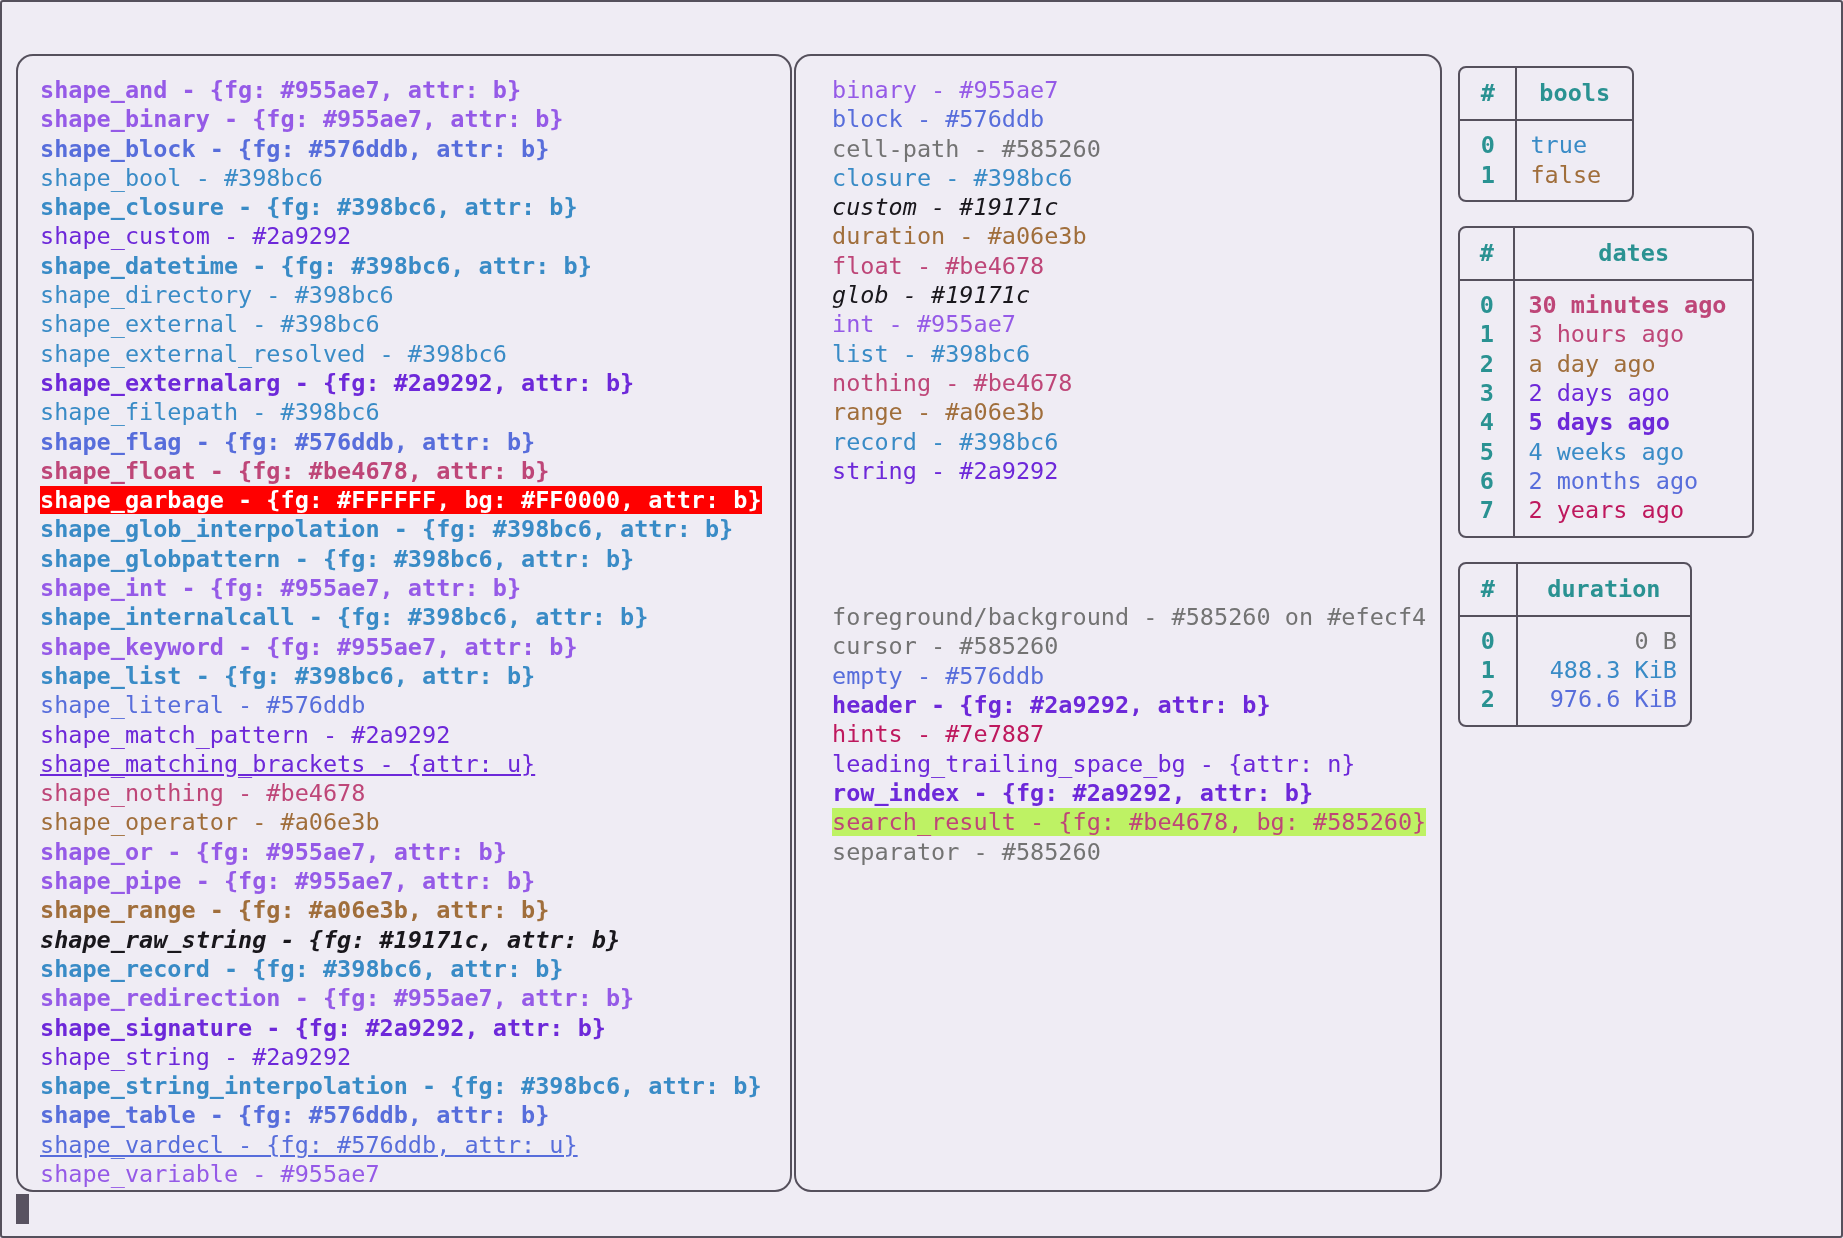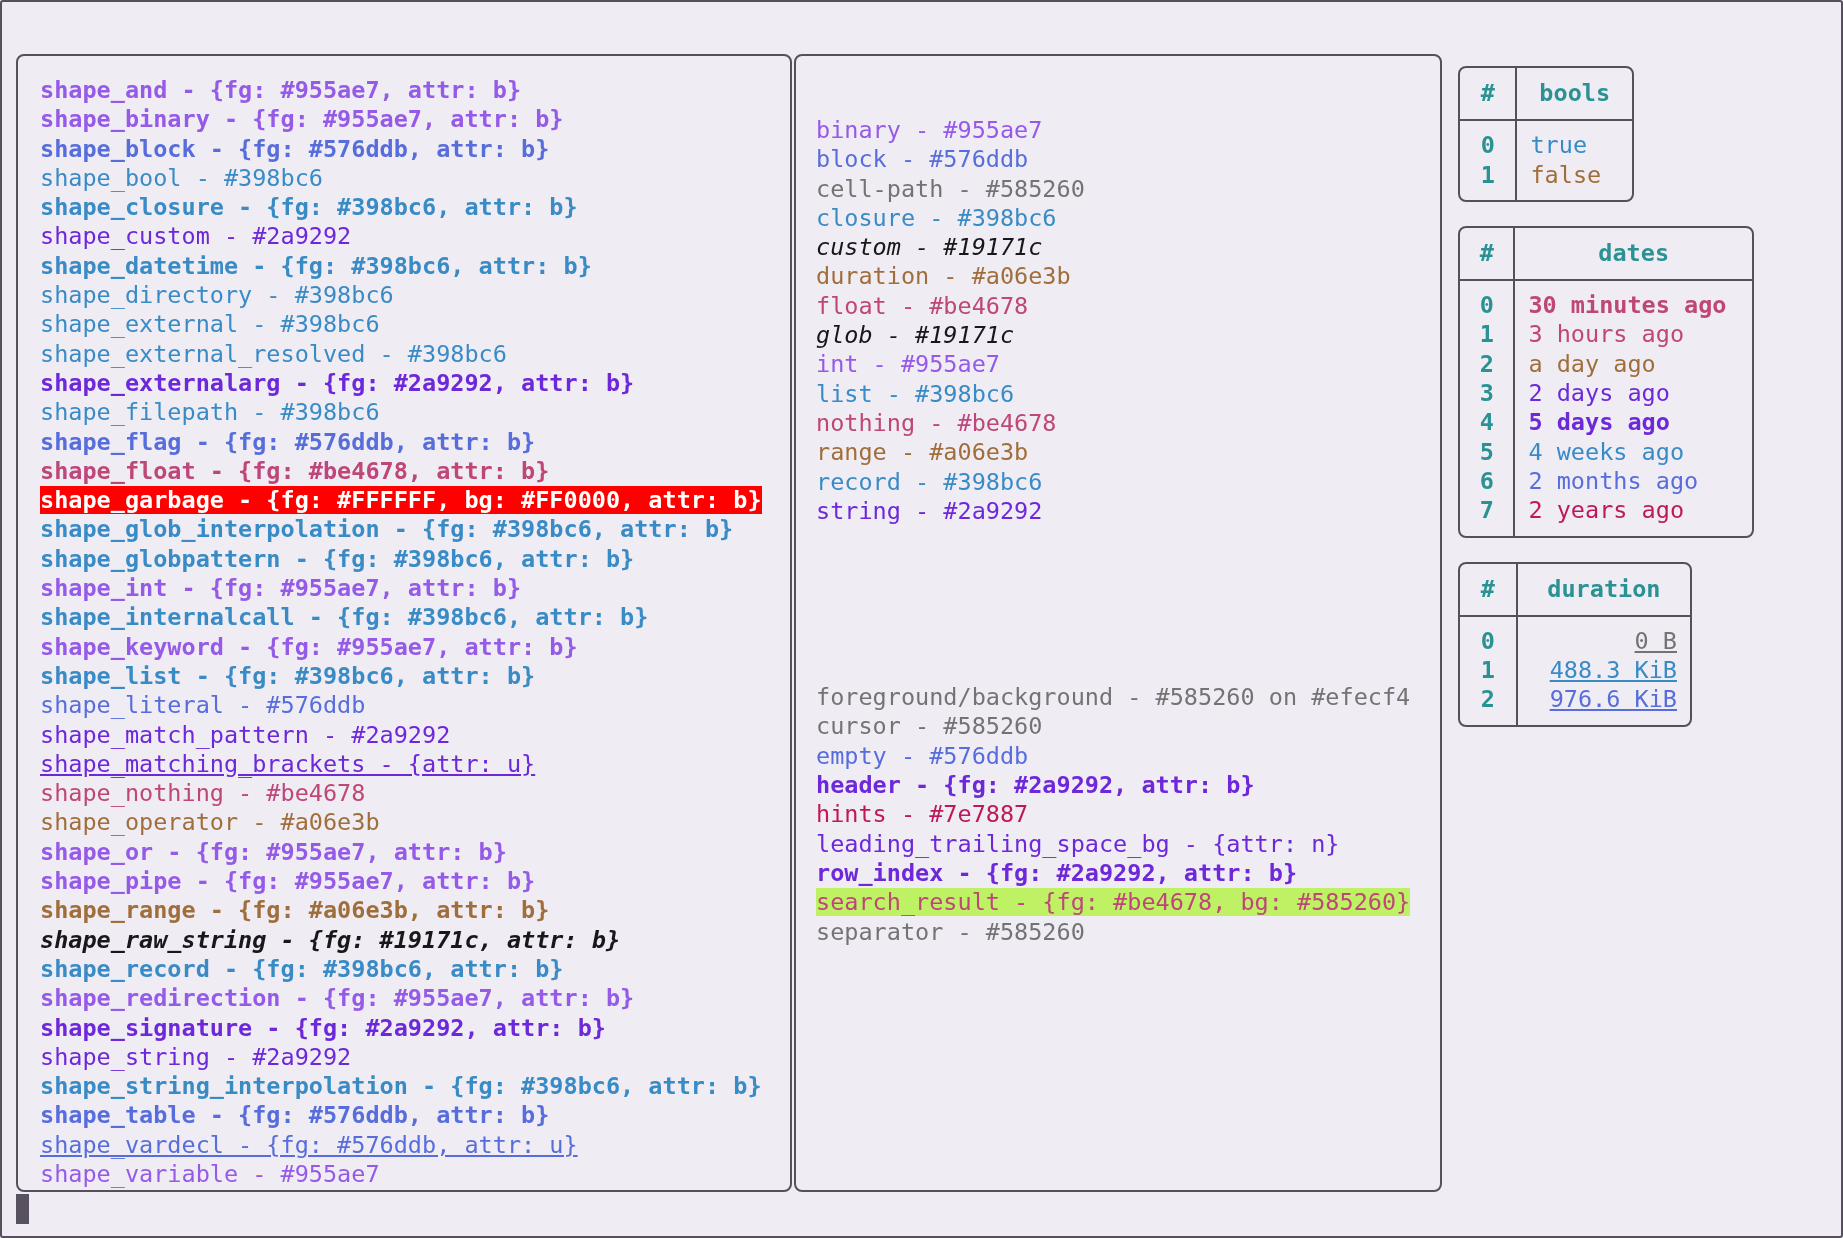--- a/index.html
+++ b/index.html
@@ -36,41 +36,41 @@
     left: 14px;
     top: 52px;
     width: 1805px;
     height: 1140px;
     display: flex;
     align-items: flex-start;
   }
   .pane {
     box-sizing: border-box;
     border: 2px solid #55505c;
-    border-radius: 8px;
+    border-radius: 17px;
     background: #efecf4;
     height: 1138px;
     overflow: hidden;
   }
   .pane-left   { width: 776px; }
   .pane-mid    { width: 648px; margin-left: 2px; }
   .pane-right  {
     width: 376px;
     margin-left: 2px;
     border: none;
     background: transparent;
     padding-top: 0;
   }
   .lines {
     padding: 20px 0 0 22px;
     font-size: 23.5px;
     line-height: 29.3px;
     white-space: pre;
   }
-  .pane-mid .lines { padding-left: 20px; margin-top: 40px; }
+  .pane-mid .lines { padding-left: 36px; }
   .line { white-space: pre; }
 
   
   .c-purple   { color: #955ae7; }
   .c-blue     { color: #576ddb; }
   .c-cyan     { color: #398bc6; }
   .c-teal     { color: #6d28d9; }
   .c-red      { color: #be4678; }
   .c-orange   { color: #a06e3b; }
   .c-black    { color: #19171c; font-style: italic; }
@@ -118,21 +118,21 @@
   .tbl .col-idx {
     border-right: 2px solid #55505c;
     text-align: center;
     color: #2a9292;
     font-weight: bold;
     width: 48px;
   }
   .tbl tbody tr:first-child td { padding-top: 10px; }
   .tbl tbody tr:last-child  td { padding-bottom: 10px; }
   .tbl td.val { text-align: left; }
-  .tbl td.val-right { text-align: right; text-decoration: underline; }
+  .tbl td.val-right { text-align: right; }
 
   .tbl-bools     { width: 176px; }
   .tbl-dates     { width: 296px; }
   .tbl-filesizes { width: 234px; }
 
   .tbl-bools    td.val { width: 110px; }
   .tbl-dates    td.val { width: 230px; }
   .tbl-filesizes td.val-right { width: 168px; }
 
   .right-stack {

